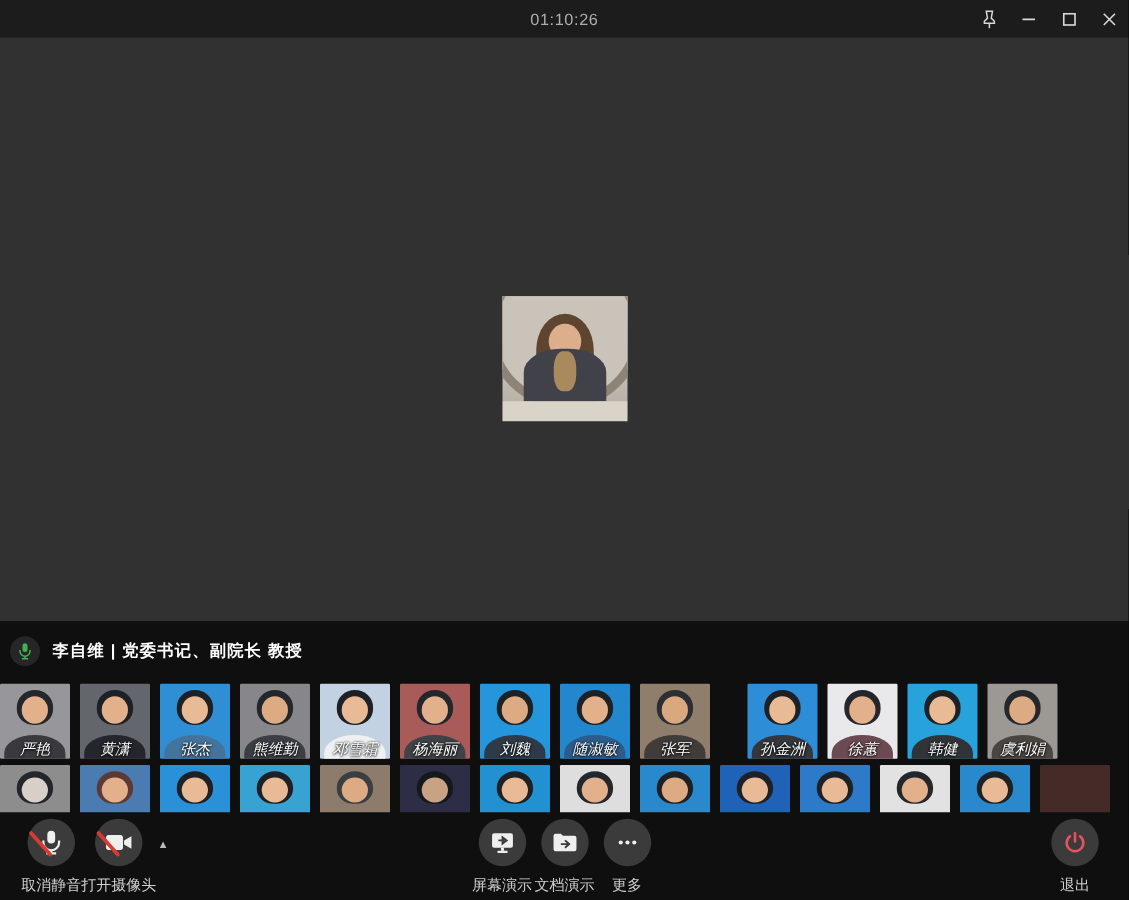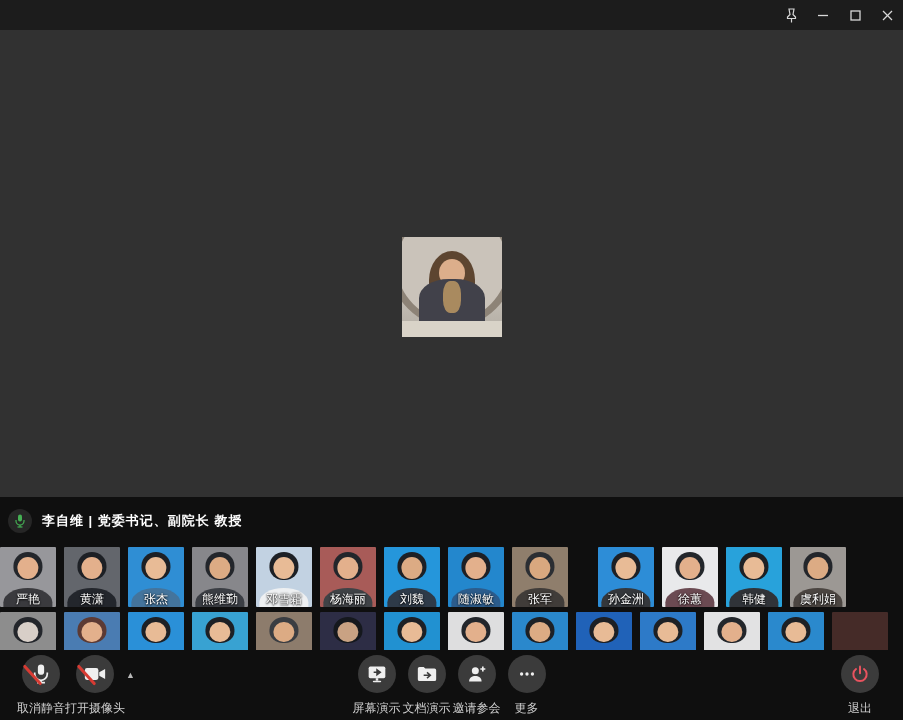--- a/index.html
+++ b/index.html
@@ -72,20 +72,21 @@
   .speaker-name{
     margin-left:10px;color:#fff;font-size:13px;font-weight:bold;letter-spacing:1px;
   }
   
   .strip{position:absolute;left:0;display:flex;gap:8px;}
   .strip.row1{top:547px;height:60px;}
   .strip.row2{top:612px;height:38px;overflow:hidden;}
   .tile{
     position:relative;width:56px;height:60px;flex:0 0 auto;overflow:hidden;
     border-radius:1px;
+    font-style:italic;
   }
   .strip.row2 .tile{height:56px;}
   .avatar{position:absolute;inset:0;}
   .av-hair{
     position:absolute;left:50%;top:9%;transform:translateX(-50%);
     width:52%;height:46%;border-radius:50% 50% 46% 46%;
   }
   .av-face{
     position:absolute;left:50%;top:17%;transform:translateX(-50%);
     width:38%;height:37%;border-radius:50%;
@@ -126,20 +127,21 @@
     position:absolute;left:9px;top:7px;width:3px;height:26px;border-radius:2px;
     background:var(--accent-red,#d83b33);transform:rotate(-42deg);transform-origin:50% 50%;
   }
 </style>
 </head>
 <body>
 
 <div id="app">
 
   <div class="titlebar">
+    <div class="timer">01:10:26</div>
     <div class="win-controls">
       <div class="win-btn">
         <svg width="13" height="15" viewBox="0 0 13 15" fill="none" stroke="#d8d8d8" stroke-width="1.2">
           <path d="M4 1h5l-1 5.5 2.5 2.5v1.5H2.5V9L5 6.5z"></path>
           <line x1="6.5" y1="10.5" x2="6.5" y2="14.5"></line>
         </svg>
       </div>
       <div class="win-btn">
         <svg width="12" height="12" viewBox="0 0 12 12" stroke="#d8d8d8" stroke-width="1.3">
           <line x1="1" y1="6.5" x2="11" y2="6.5"></line>
@@ -416,30 +418,20 @@
       <div class="tool-btn">
         <div class="tool-circle">
           <svg width="20" height="18" viewBox="0 0 24 21" fill="#efefef">
             <path d="M1 4a2 2 0 0 1 2-2h5l2 2h11a2 2 0 0 1 2 2v11a2 2 0 0 1-2 2H3a2 2 0 0 1-2-2z"></path>
             <path d="M8 12h7M12 8.5l4 3.5-4 3.5" fill="none" stroke="#3b3b3b" stroke-width="1.8"></path>
           </svg>
         </div>
         <div class="tool-label">文档演示</div>
       </div>
 
-      <div class="tool-btn">
-        <div class="tool-circle">
-          <svg width="20" height="20" viewBox="0 0 24 24" fill="#efefef">
-            <circle cx="10" cy="8" r="4.2"></circle>
-            <path d="M2.5 21c0-4.5 3.7-6.5 7.5-6.5s7.5 2 7.5 6.5z"></path>
-            <path d="M19 3v6M16 6h6" stroke="#efefef" stroke-width="2" fill="none"></path>
-          </svg>
-        </div>
-        <div class="tool-label">邀请参会</div>
-      </div>
 
 
       <div class="tool-btn">
         <div class="tool-circle">
           <svg width="20" height="20" viewBox="0 0 24 24" fill="#efefef">
             <circle cx="5.5" cy="12" r="2"></circle>
               <circle cx="12" cy="12" r="2"></circle>
               <circle cx="18.5" cy="12" r="2"></circle>
           </svg>
         </div>

